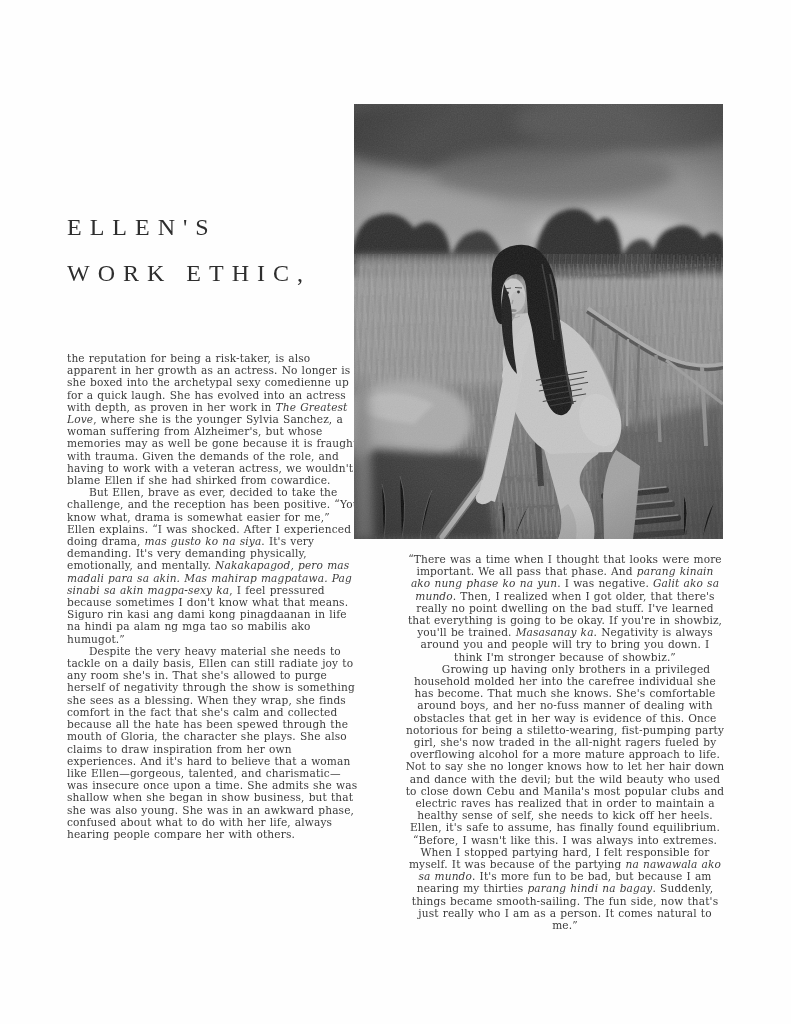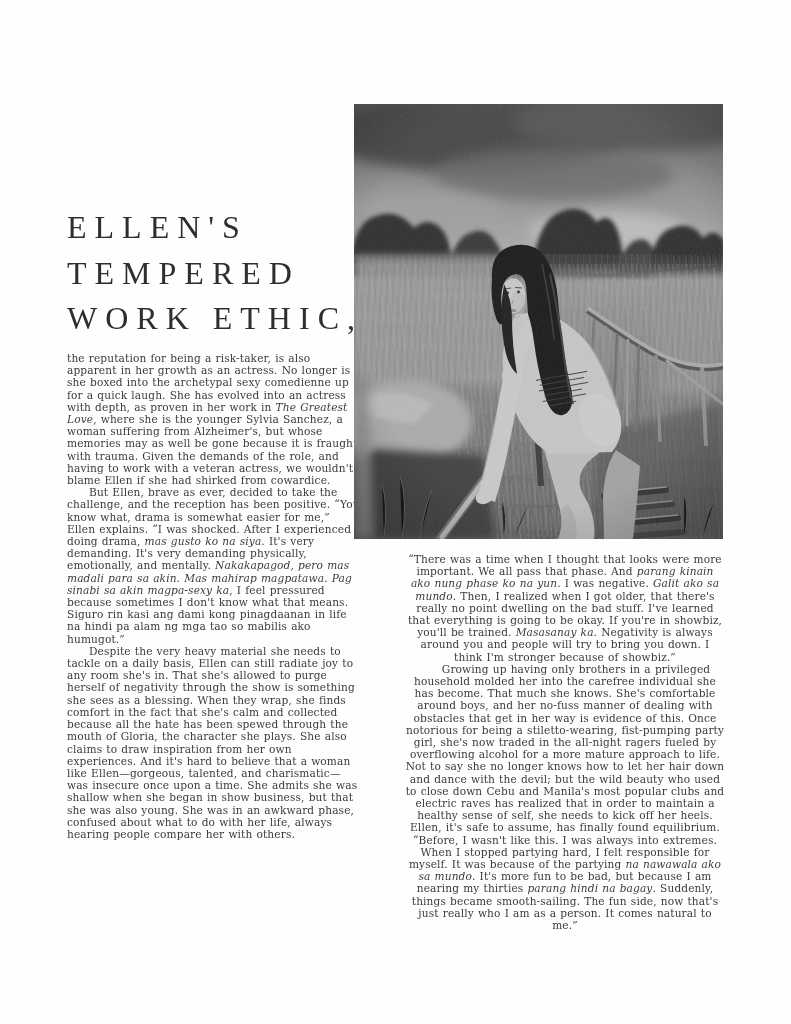--- a/index.html
+++ b/index.html
@@ -5,21 +5,21 @@
   html,body{margin:0;padding:0;}
   body{
     width:791px;height:1024px;position:relative;overflow:hidden;
     background:#fefefe;
     font-family:"DejaVu Serif", serif;
   }
   .page{position:absolute;inset:0;background:#fefefe;}
   .headline{
     position:absolute;left:67px;top:205px;
     font-family:"Liberation Serif", serif;
-    font-size:32px;line-height:45.5px;
+    font-size:24px;line-height:45.5px;
     letter-spacing:8px;color:#2e2e2e;
     white-space:nowrap;
   }
   .headline .tline{display:block;}
   .col{
     position:absolute;color:#3b3b3b;
     font-size:10.6px;line-height:12.2px;
     letter-spacing:0.12px;word-spacing:0.6px;
     text-align:left;
   }
@@ -34,21 +34,20 @@
   }
   .photo svg{display:block;width:100%;height:100%;}
 </style>
 </head>
 <body>
 
 <div class="page">
 
   <div class="headline">
     <span class="tline">ELLEN'S</span>
-    <span class="tline">TEMPERED</span>
     <span class="tline">WORK ETHIC,</span>
   </div>
 
   <div class="col left-col">
     <p><span>the reputation for being a risk-taker, is also apparent in her growth as an actress. No longer is she boxed into the archetypal sexy comedienne up for a quick laugh. She has evolved into an actress with depth, as proven in her work in </span><i>The Greatest Love</i><span>, where she is the younger Sylvia Sanchez, a woman suffering from Alzheimer's, but whose memories may as well be gone because it is fraught with trauma. Given the demands of the role, and having to work with a veteran actress, we wouldn't blame Ellen if she had shirked from cowardice.</span></p>
     <p class="indent"><span>But Ellen, brave as ever, decided to take the challenge, and the reception has been positive. “You know what, drama is somewhat easier for me,” Ellen explains. “I was shocked. After I experienced doing drama, </span><i>mas gusto ko na siya</i><span>. It's very demanding. It's very demanding physically, emotionally, and mentally. </span><i>Nakakapagod, pero mas madali para sa akin. Mas mahirap magpatawa. Pag sinabi sa akin magpa-sexy ka</i><span>, I feel pressured because sometimes I don't know what that means. Siguro rin kasi ang dami kong pinagdaanan in life na hindi pa alam ng mga tao so mabilis ako humugot.”</span></p>
     <p class="indent"><span>Despite the very heavy material she needs to tackle on a daily basis, Ellen can still radiate joy to any room she's in. That she's allowed to purge herself of negativity through the show is something she sees as a blessing. When they wrap, she finds comfort in the fact that she's calm and collected because all the hate has been spewed through the mouth of Gloria, the character she plays. She also claims to draw inspiration from her own experiences. And it's hard to believe that a woman like Ellen—gorgeous, talented, and charismatic—was insecure once upon a time. She admits she was shallow when she began in show business, but that she was also young. She was in an awkward phase, confused about what to do with her life, always hearing people compare her with others.</span></p>
   </div>
 
   <div class="col right-col">

